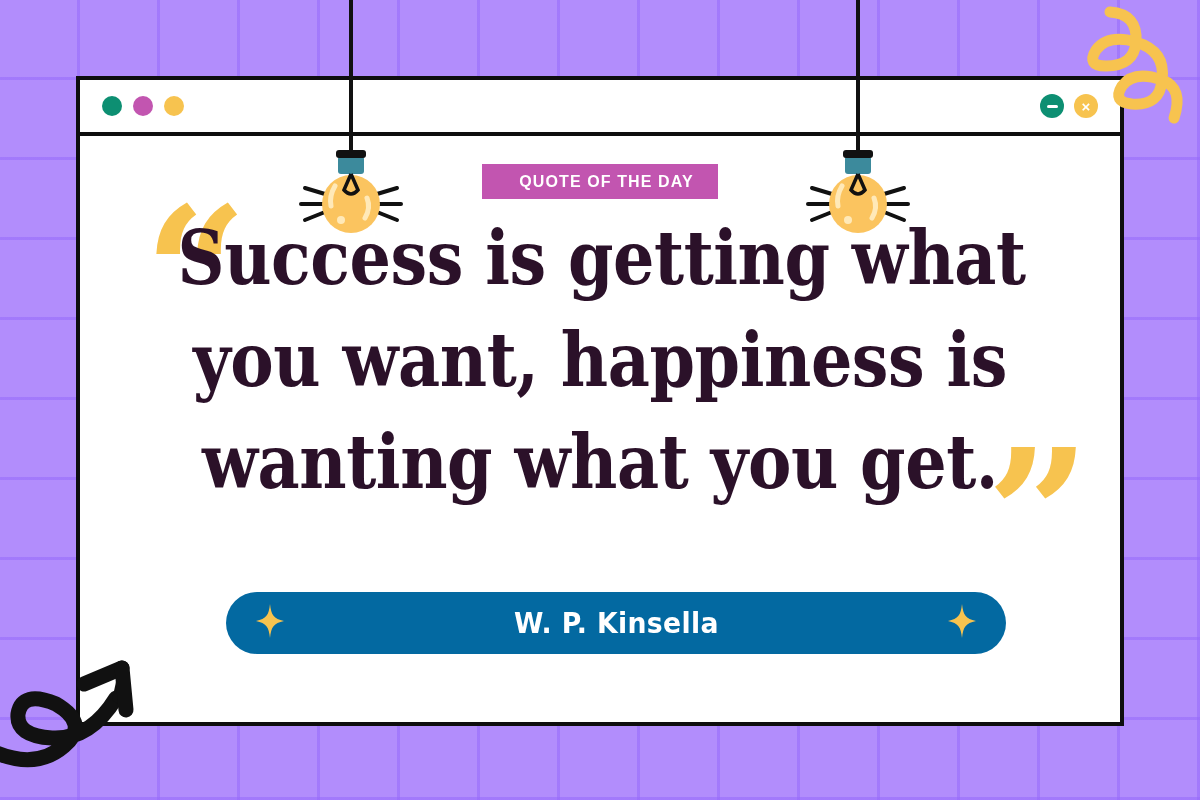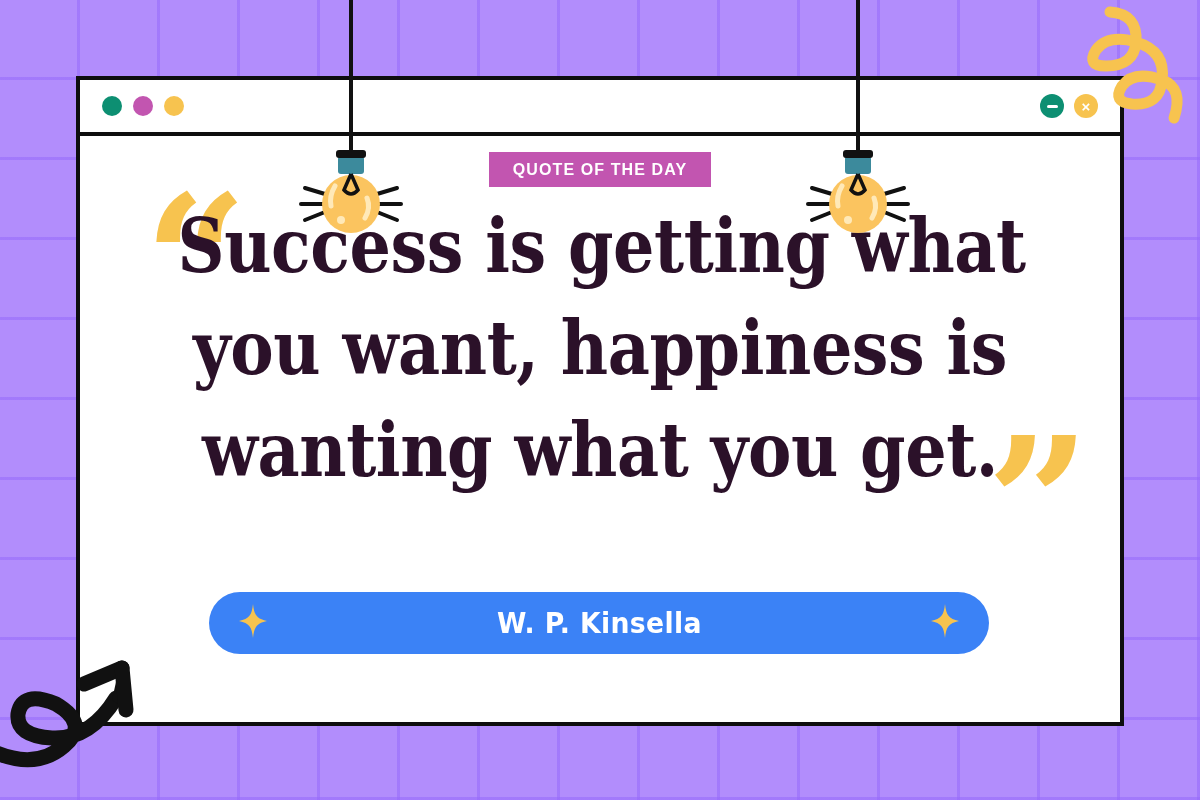--- a/index.html
+++ b/index.html
@@ -58,26 +58,26 @@
 
   
   #card-body {
     position:relative;
     height:calc(100% - 60px);
     display:flex; flex-direction:column; align-items:center;
   }
 
   
   #badge {
-    margin-top:16px;
+    margin-top:28px;
     background:#c255b0;
     color:#ffffff;
     font-size:16px; font-weight:bold;
     letter-spacing:1.1px;
-    padding:9px 24px 8px 24px;
+    padding:9px 24px 8px 37px;
     z-index:20;
     white-space:nowrap;
   }
 
   
   #quote-block {
     position:relative;
     margin-top:8px;
     width:960px;
     text-align:center;
@@ -105,23 +105,23 @@
     line-height:1;
     z-index:2;
     user-select:none;
   }
   #qmark-open  { font-size:180px; left:24px;  top:-24px; }
   #qmark-close { font-size:180px; right:-10px; top:218px; }
 
   
   #author-pill {
     position:absolute;
-    left:129px; bottom:64px;
+    left:146px; bottom:64px;
     width:780px; height:62px;
-    background:#3b82f6;
+    background:#0369a1;
     border-radius:32px;
     display:flex; align-items:center; justify-content:space-between;
     padding:0 30px;
     z-index:18;
   }
   #author-name {
     font-family:"DejaVu Sans", sans-serif;
     font-weight:bold;
     font-size:29px;
     color:#ffffff;

